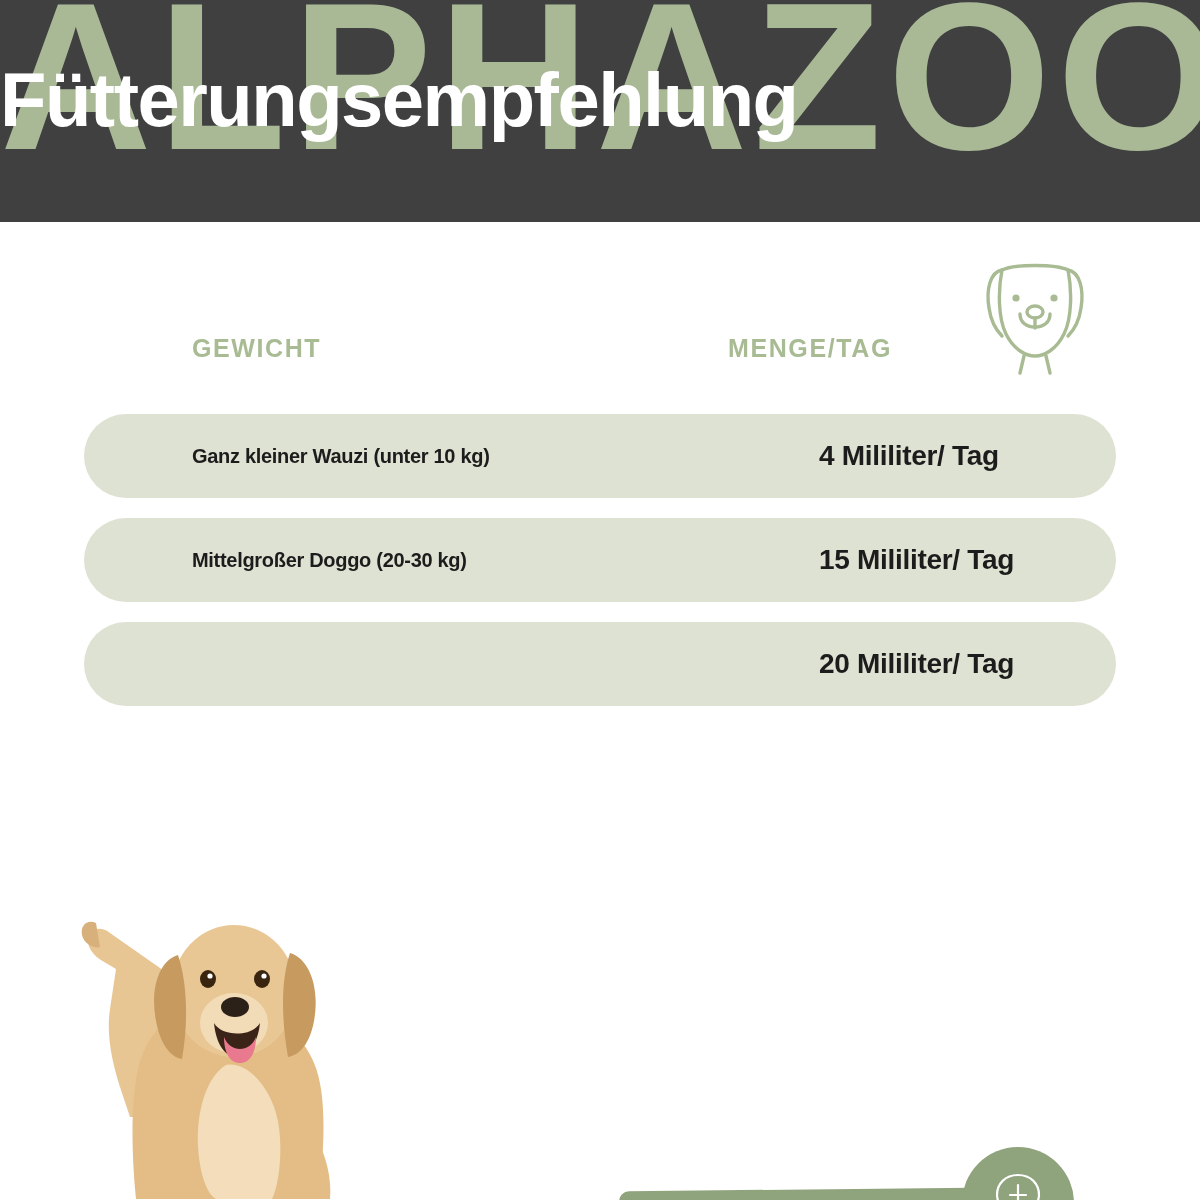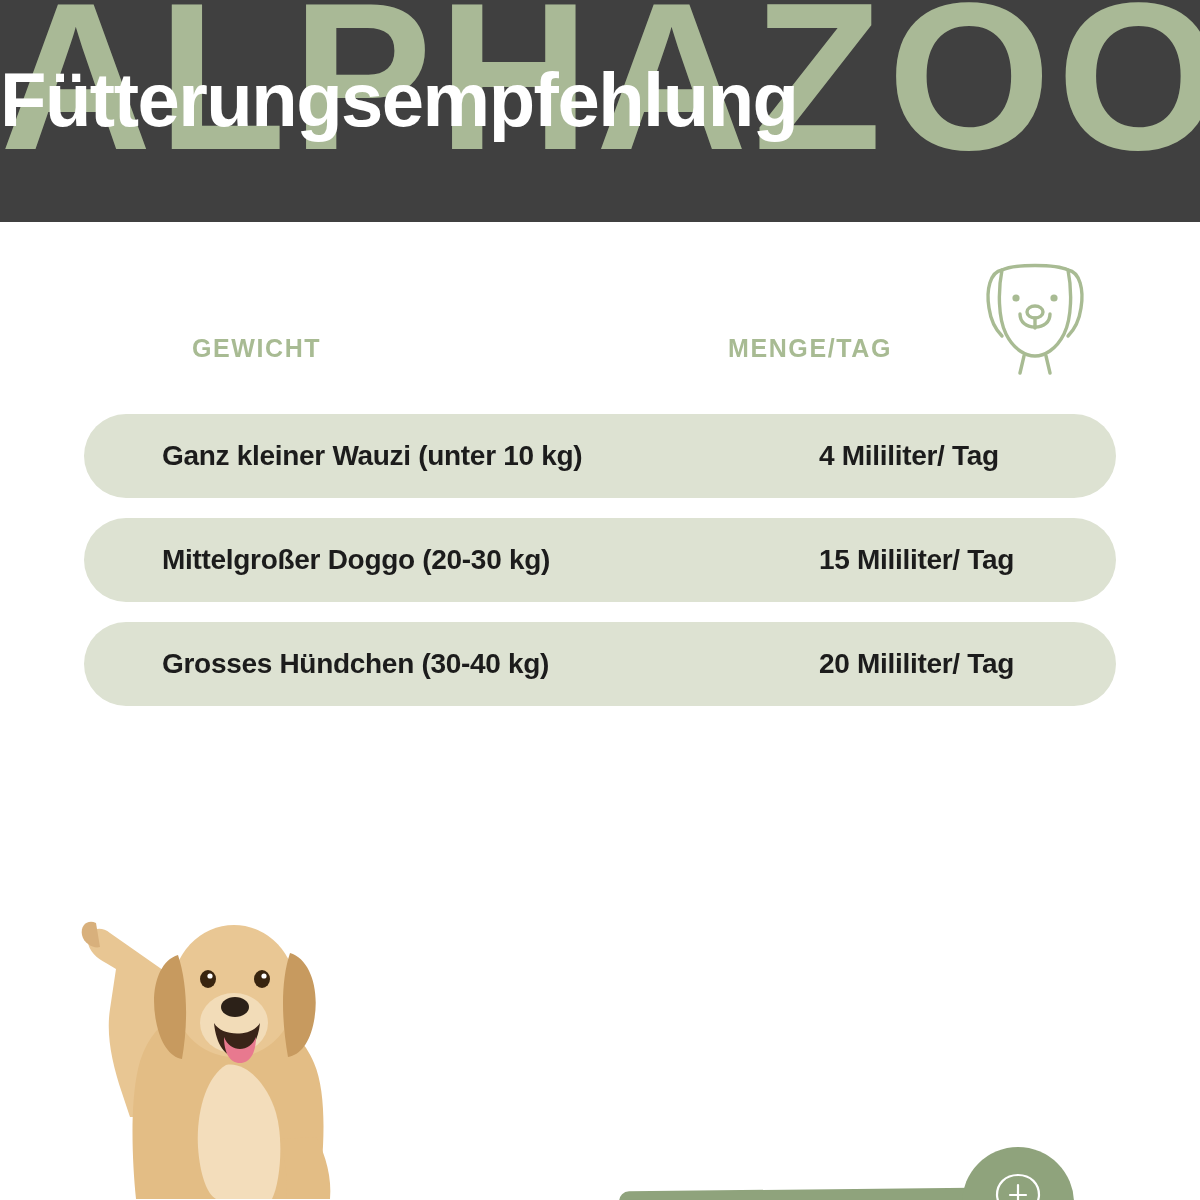--- a/index.html
+++ b/index.html
@@ -93,22 +93,22 @@
     position: relative;
     height: 84px;
     margin-bottom: 20px;
     background: #dde2d2;
     border-radius: 42px;
     display: flex;
     align-items: center;
   }
   .row-label {
     position: absolute;
-    left: 78px;
-    font-size: 28px;
+    left: 108px;
+    font-size: 20px;
     font-weight: bold;
     color: #1c1c1c;
     letter-spacing: -0.3px;
   }
   .row-amount {
     position: absolute;
     left: 735px;
     font-size: 28px;
     font-weight: bold;
     color: #1c1c1c;
@@ -205,21 +205,20 @@
   <div class="rows">
     <div class="row">
       <div class="row-label">Ganz kleiner Wauzi (unter 10 kg)</div>
       <div class="row-amount">4 Mililiter/ Tag</div>
     </div>
     <div class="row">
       <div class="row-label">Mittelgroßer Doggo (20-30 kg)</div>
       <div class="row-amount">15 Mililiter/ Tag</div>
     </div>
     <div class="row">
-      <div class="row-label">Grosses Hündchen (30-40 kg)</div>
       <div class="row-amount">20 Mililiter/ Tag</div>
     </div>
   </div>
 
   <div class="dog-photo">
     <svg width="350" height="305" viewBox="0 0 350 305">
 
       <path d="M52 38 c-10 -8 -22 -4 -22 8 c0 10 10 18 18 22 l10 6 l-6 40 c-4 26 2 54 12 84 l8 24 l44 0 l-6 -40 c-4 -28 -6 -56 -2 -78 l4 -24 z" fill="#e8c693"></path>
       <path d="M38 28 c-8 -4 -16 2 -14 12 c2 9 12 14 18 12 z" fill="#d8b07c"></path>
 

